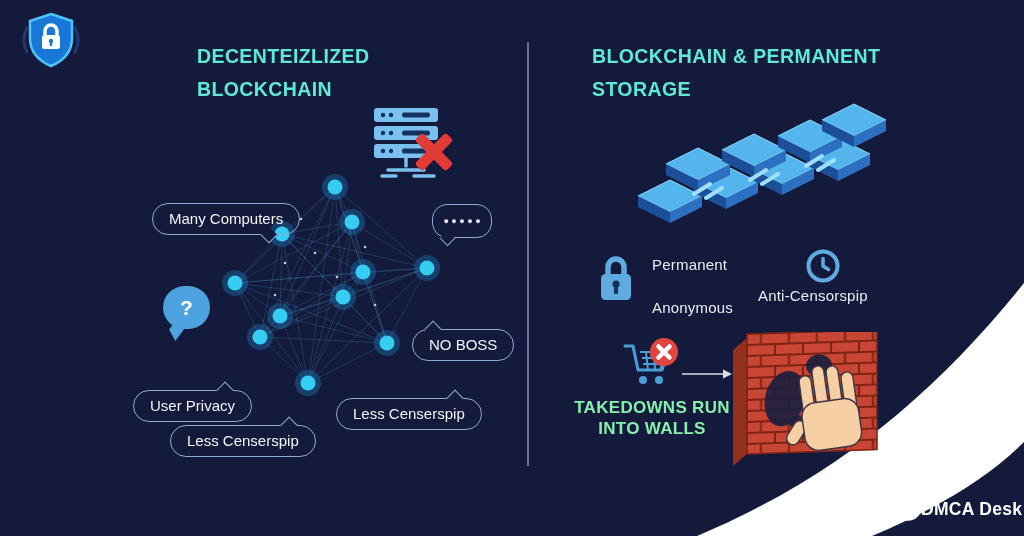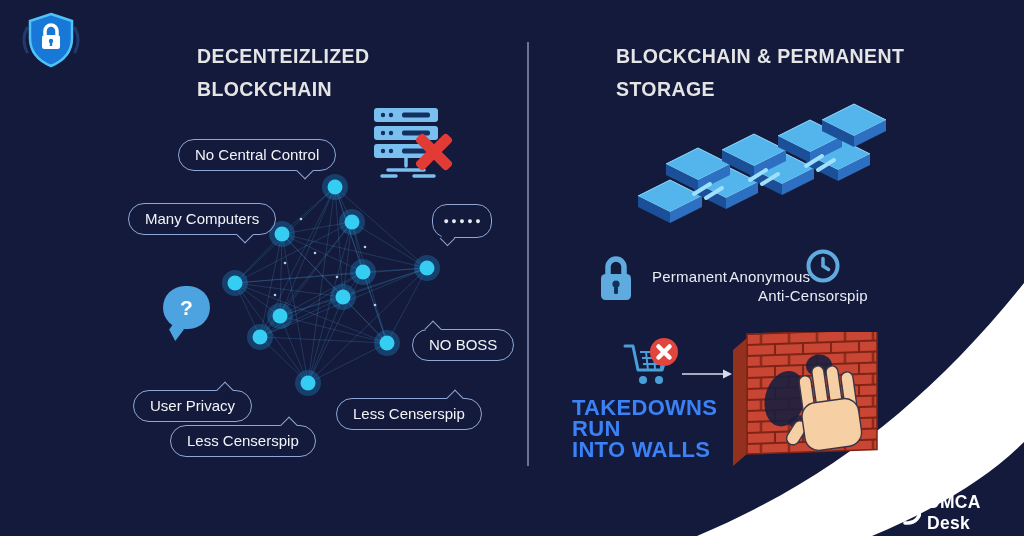--- a/index.html
+++ b/index.html
@@ -6,25 +6,25 @@
   .canvas{
     position:relative;width:1024px;height:536px;overflow:hidden;
     background:#141A3B;
     font-family:"Liberation Sans", sans-serif;
     -webkit-font-smoothing:antialiased;
   }
   .abs{position:absolute;}
 
   
   .panel-title{
-    position:absolute;color:#e5e5e5;font-weight:700;font-size:19.5px;
+    position:absolute;color:#5eead4;font-weight:700;font-size:19.5px;
     line-height:33px;letter-spacing:.4px;
   }
   .title-left{left:197px;top:40px;}
-  .title-right{left:592px;top:40px;margin-left:24px;}
+  .title-right{left:592px;top:40px;}
 
   
   .divider{position:absolute;left:527px;top:42px;width:1.5px;height:424px;background:#8A93B3;opacity:.75;}
 
   
   #network{position:absolute;left:215px;top:155px;z-index:1;}
 
   
   .bubble{
     position:absolute;border:1.5px solid #8FA8D8;border-radius:17px;
@@ -33,21 +33,21 @@
   .bubble::after{
     content:"";position:absolute;width:11px;height:11px;background:#141A3B;
   }
   .tail-down::after{bottom:-7px;right:24px;transform:rotate(45deg);
     border-right:1.5px solid #8FA8D8;border-bottom:1.5px solid #8FA8D8;}
   .tail-up::after{top:-7px;right:20px;transform:rotate(45deg);
     border-left:1.5px solid #8FA8D8;border-top:1.5px solid #8FA8D8;}
   .tail-up-left::after{top:-7px;left:14px;right:auto;transform:rotate(45deg);
     border-left:1.5px solid #8FA8D8;border-top:1.5px solid #8FA8D8;}
   .b1{left:178px;top:139px;}
-  .b2{left:128px;top:203px;}
+  .b2{left:152px;top:203px;}
   .b3{left:133px;top:362px;margin-top:28px;}
   .b4{left:170px;top:425px;}
   .b5{left:412px;top:317px;font-weight:400;margin-top:12px;}
   .b6{left:336px;top:398px;}
 
   
   .q-bubble{
     position:absolute;left:163px;top:286px;width:47px;height:43px;z-index:3;
     background:#4DA2E0;border-radius:22px;color:#fff;font-weight:700;font-size:21px;
     display:flex;align-items:center;justify-content:center;
@@ -64,32 +64,32 @@
     display:flex;align-items:center;justify-content:center;
     font-size:9px;letter-spacing:2.5px;text-indent:2.5px;
   }
   .dots-bubble::after{
     content:"";position:absolute;left:9px;bottom:-7px;width:10px;height:10px;background:#141A3B;
     transform:rotate(45deg);border-right:1.5px solid #8FA8D8;border-bottom:1.5px solid #8FA8D8;
   }
 
   
   .feature-text{position:absolute;color:#E9EDF5;font-size:15px;letter-spacing:.2px;}
-  .perm-anon{left:652px;top:268px;display:flex;flex-direction:row;gap:2px;}
+  .perm-anon{left:652px;top:256px;display:flex;flex-direction:column;gap:26px;}
   .anti-cens{left:758px;top:287px;width:132px;}
 
   .caption{
-    position:absolute;left:572px;top:397px;width:160px;
-    color:#3b82f6;font-weight:700;font-size:22px;line-height:21px;letter-spacing:.3px;z-index:3;
+    position:absolute;left:572px;top:397px;width:160px;text-align:center;
+    color:#86efac;font-weight:700;font-size:17px;line-height:21px;letter-spacing:.3px;z-index:3;
   }
 
   
   #swoosh{position:absolute;left:0;top:0;z-index:2;pointer-events:none;}
   .footer-brand{
-    position:absolute;left:897px;top:492px;display:flex;align-items:center;gap:6px;z-index:4;
+    position:absolute;left:897px;top:492px;display:flex;align-items:center;z-index:4;
     color:#FFFFFF;font-weight:700;font-size:17.5px;letter-spacing:.3px;justify-content:flex-end;
   }
   .z3{z-index:3;}
 </style>
 </head>
 <body>
 
 <div class="canvas">
 
   <div class="abs" style="left:20px;top:8px;">
@@ -222,21 +222,20 @@
           <rect x="30" y="42.5" width="28" height="5" rx="2"></rect>
       </g>
       <path d="M34 52 v8 M16 64 h36 M10 70 h14 M42 70 h20" stroke="#79BFF0" stroke-width="3.5" stroke-linecap="round" fill="none"></path>
       <g transform="translate(62,46)">
         <rect x="-22" y="-5.5" width="44" height="11" rx="3.5" fill="#E23B36" transform="rotate(45)"></rect>
         <rect x="-22" y="-5.5" width="44" height="11" rx="3.5" fill="#E23B36" transform="rotate(-45)"></rect>
       </g>
     </svg>
   </div>
 
-  <div class="bubble b1 tail-down"><span>No Central Control</span></div>
   <div class="bubble b2 tail-down"><span>Many Computers</span></div>
   <div class="bubble b3 tail-up"><span>User Privacy</span></div>
   <div class="bubble b4 tail-up"><span>Less Censerspip</span></div>
   <div class="bubble b5 tail-up-left"><span>NO BOSS</span></div>
   <div class="bubble b6 tail-up"><span>Less Censerspip</span></div>
 
   <div class="q-bubble">
       <span>?</span>
     </div>
   <div class="dots-bubble">

